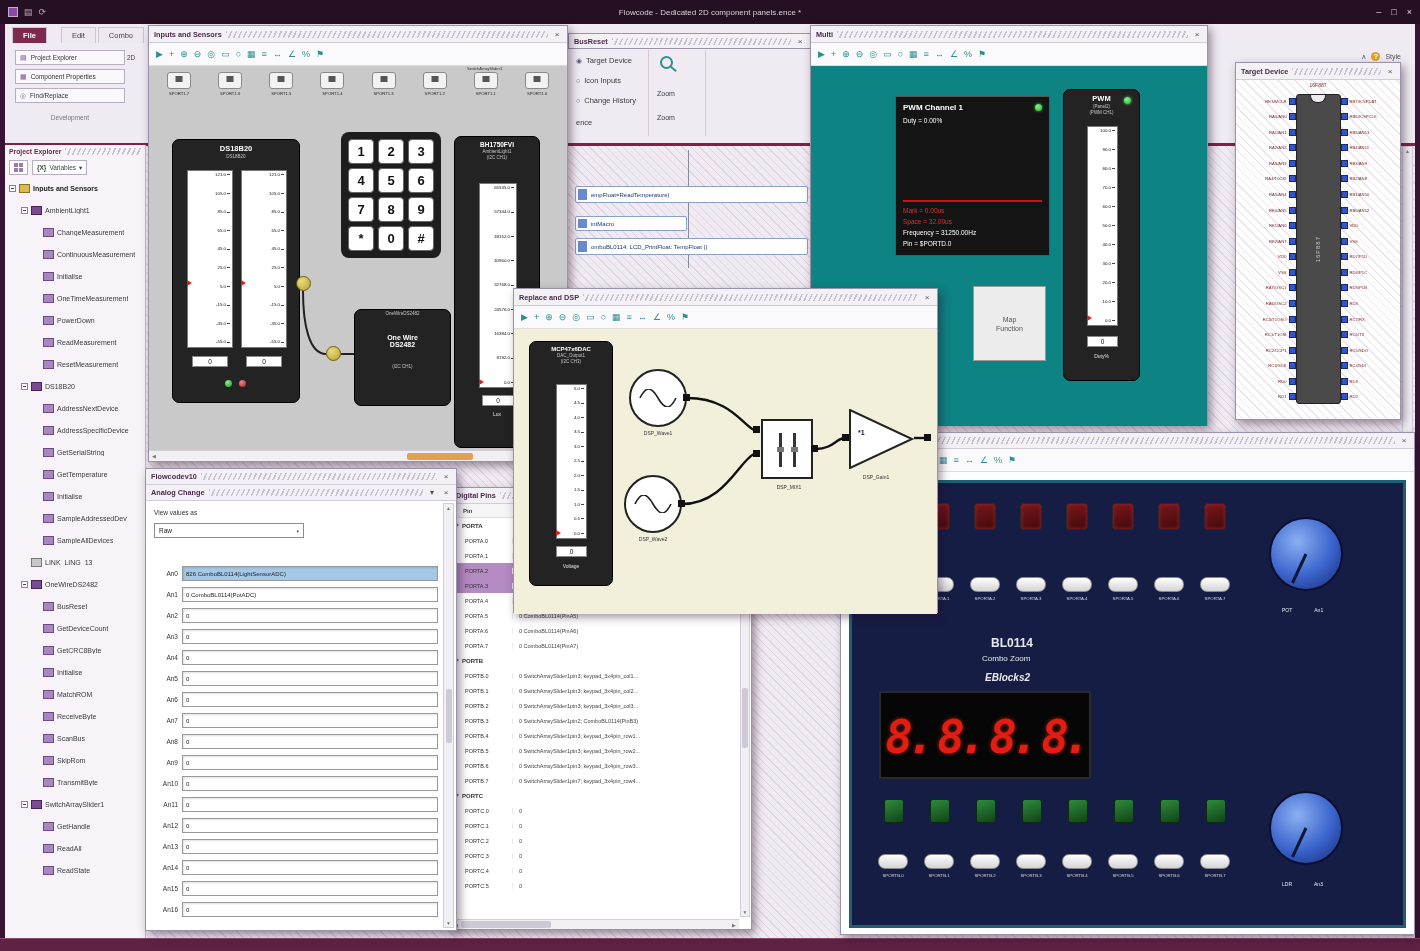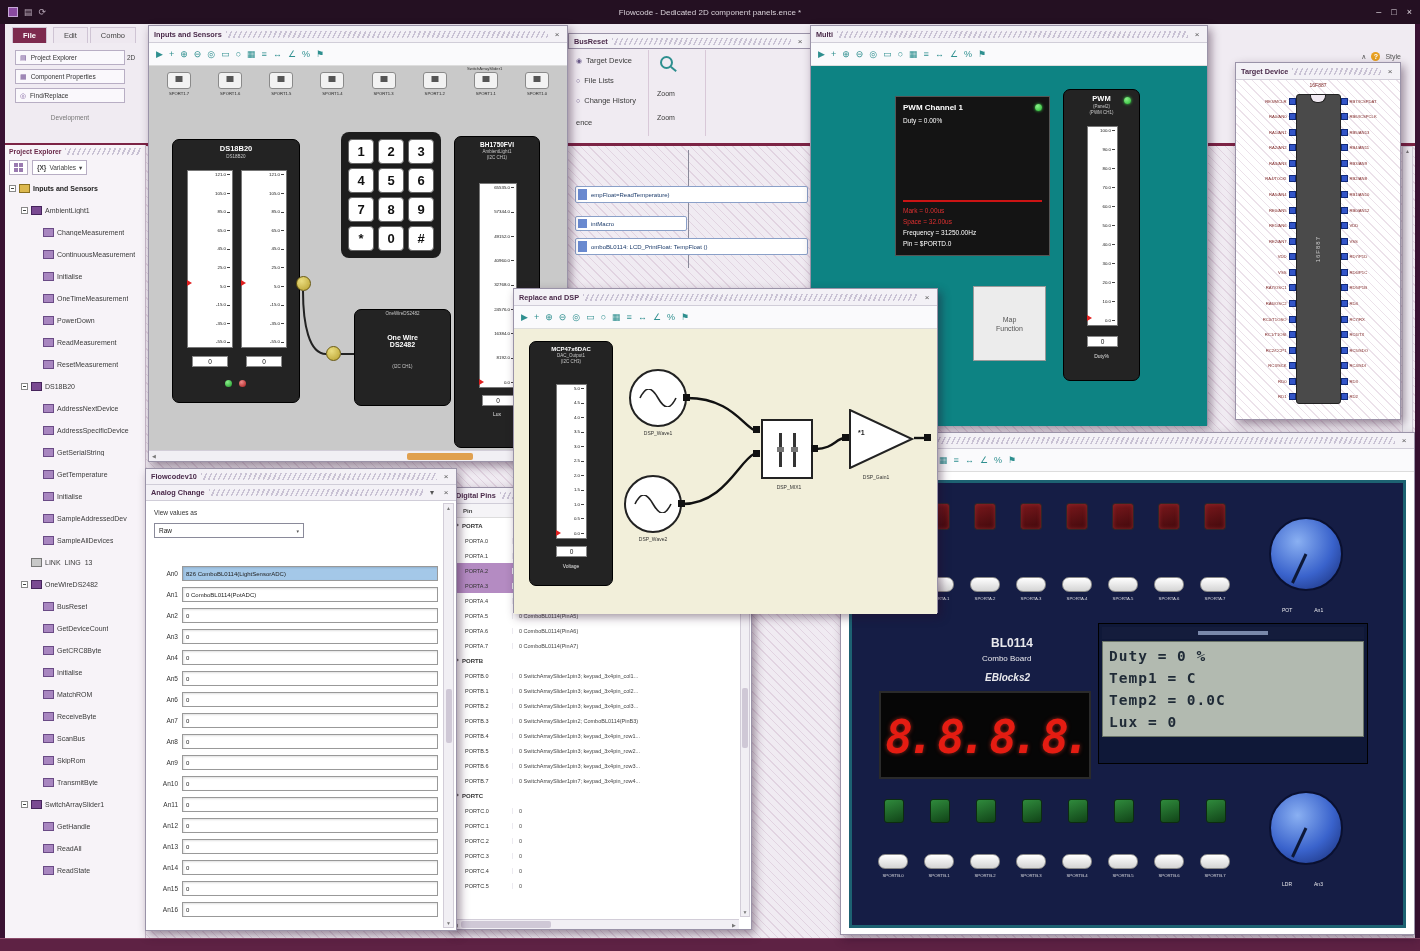--- a/index.html
+++ b/index.html
@@ -185,21 +185,21 @@
   </div>
 
   <div class="workspace">
     <div class="abs hatch" style="left:0;top:119px;right:0;bottom:0"></div>
   </div>
   <div class="maroonline"></div>
 
   <div class="abs" style="left:5px;top:24px;width:1410px;height:119px;z-index:0">
     <div style="position:absolute;left:7px;top:3px;width:140px;height:16px">
 
-    <span class="rtab active" style="position:relative;float:left;margin-right:6px">File</span>
+    <span class="rtab active" style="position:relative;float:left;margin-right:14px">File</span>
         <span class="rtab" style="position:relative;float:left;margin-right:2px">Edit</span>
         <span class="rtab" style="position:relative;float:left;margin-right:2px">Combo</span>
       </div>
     <span class="rbtn" style="top:26px">
       <span class="ric">▤</span>
       <span>Project Explorer</span>
     </span>
     <span class="rbtn" style="top:45px">
       <span class="ric">▦</span>
       <span>Component Properties</span>
@@ -210,21 +210,21 @@
     </span>
     <span class="rgroup" style="top:90px">Development</span>
     <span class="frag2d" style="left:122px;top:30px">2D</span>
 
     <span class="vitem" style="left:571px;top:32px">
       <span class="vic">◉</span>
       <span>Target Device</span>
     </span>
     <span class="vitem" style="left:571px;top:52px">
       <span class="vic">○</span>
-      <span>File Lists</span>
+      <span>Icon Inputs</span>
     </span>
     <span class="vitem" style="left:571px;top:72px">
       <span class="vic">○</span>
       <span>Change History</span>
     </span>
     <span class="vitem" style="left:571px;top:94px">
       <span>ence</span>
     </span>
     <span class="rsep" style="left:643px;top:26px;height:86px"></span>
     <span class="mag" style="left:655px;top:32px"></span>
@@ -1275,41 +1275,31 @@
           </div>
           </div>
 
         <div class="knob" style="left:417px;top:34px"></div>
         <div class="klabels" style="left:430px;top:124px">
           <span>POT</span>
           <span>An1</span>
         </div>
 
         <span class="btxt" style="left:139px;top:153px;font-size:12px;font-weight:bold">BL0114</span>
-        <span class="btxt" style="left:130px;top:171px;font-size:8px">Combo Board</span>
+        <span class="btxt" style="left:130px;top:171px;font-size:8px">Combo Zoom</span>
         <span class="btxt" style="left:133px;top:189px;font-size:10px;font-weight:bold;font-style:italic">EBlocks2</span>
 
         <div class="seg7wrap" style="left:27px;top:208px;width:212px;height:88px">
 
         <span class="seg7">8.</span>
             <span class="seg7">8.</span>
             <span class="seg7">8.</span>
             <span class="seg7">8.</span>
           </div>
 
-        <div class="lcd" style="left:246px;top:140px;width:270px;height:141px">
-          <div class="lcd-head"></div>
-          <div class="lcd-screen">
-
-          <div class="lcd-line">Duty = 0 %</div>
-              <div class="lcd-line">Temp1 = C</div>
-              <div class="lcd-line">Temp2 = 0.0C</div>
-              <div class="lcd-line">Lux = 0</div>
-            </div>
-        </div>
 
         <div class="ledrow" style="left:32px;top:316px;gap:26px">
 
         <div class="eled grn"></div>
             <div class="eled grn"></div>
             <div class="eled grn"></div>
             <div class="eled grn"></div>
             <div class="eled grn"></div>
             <div class="eled grn"></div>
             <div class="eled grn"></div>

